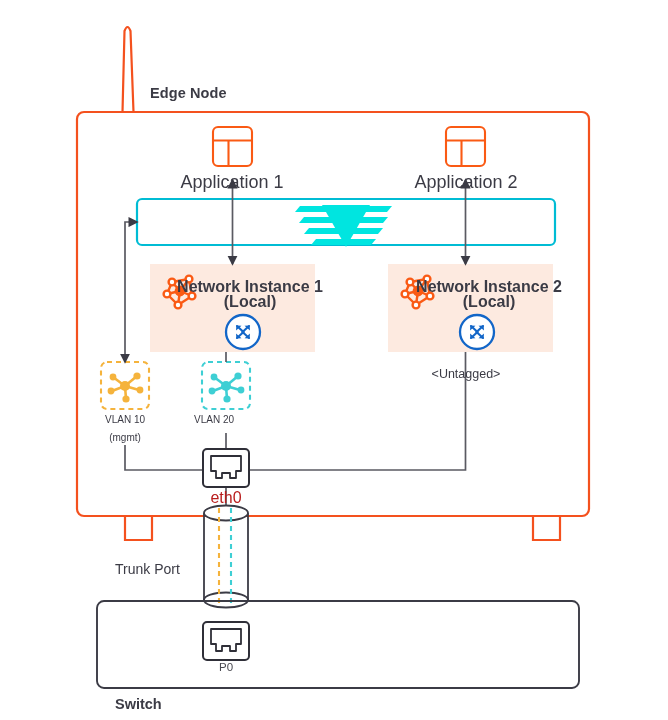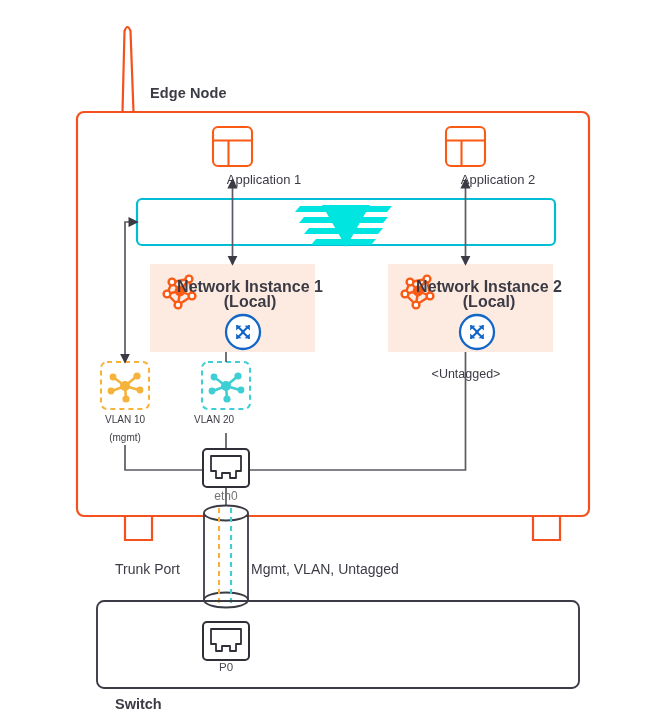--- a/index.html
+++ b/index.html
@@ -36,40 +36,39 @@
   .lbl.center {
     text-align: center;
     transform: translateX(-50%);
   }
   .t-edge-node {
     font-size: 14.5px;
     font-weight: bold;
     letter-spacing: .1px;
   }
   .t-app {
-    font-size: 13px;
-    margin-left: 32px;
+    font-size: 18px;
   }
   .t-ni {
     font-size: 16px;
     font-weight: bold;
     text-align: center;
     line-height: 1.28;
   }
   .t-vlan {
     font-size: 10px;
     text-align: center;
     line-height: 1.3;
   }
   .t-untagged {
     font-size: 12.5px;
   }
   .t-eth {
-    font-size: 12px;
-    color: #737373;
+    font-size: 16px;
+    color: #b91c1c;
   }
   .t-trunk {
     font-size: 14px;
   }
   .t-tags {
     font-size: 14px;
   }
   .t-switch {
     font-size: 14.5px;
     font-weight: bold;
@@ -296,18 +295,17 @@
 
   <div class="lbl t-vlan center" style="left:125px; top:413px;">VLAN 10</div>
   <div class="lbl t-vlan center" style="left:125px; top:431px;">(mgmt)</div>
   <div class="lbl t-vlan center" style="left:214px; top:413px;">VLAN 20</div>
 
   <div class="lbl t-untagged center" style="left:466px; top:367px;">&lt;Untagged&gt;</div>
 
   <div class="lbl t-eth center" style="left:226px; top:489px;">eth0</div>
 
   <div class="lbl t-trunk" style="left:115px; top:561px;">Trunk Port</div>
-  <div class="lbl t-tags" style="left:251px; top:561px;">Mgmt, VLAN, Untagged</div>
 
   <div class="lbl t-switch" style="left:115px; top:660px;">Switch</div>
   <div class="lbl t-p0 center" style="left:226px; top:661px;">P0</div>
 
 </div>
 
 </body></html>

